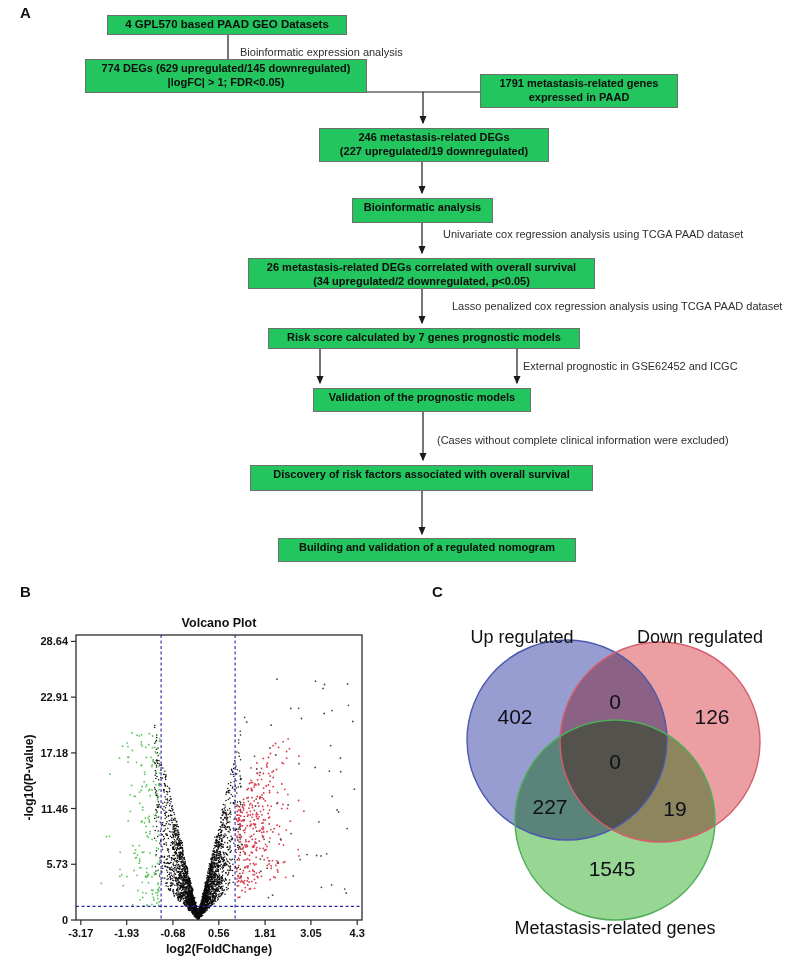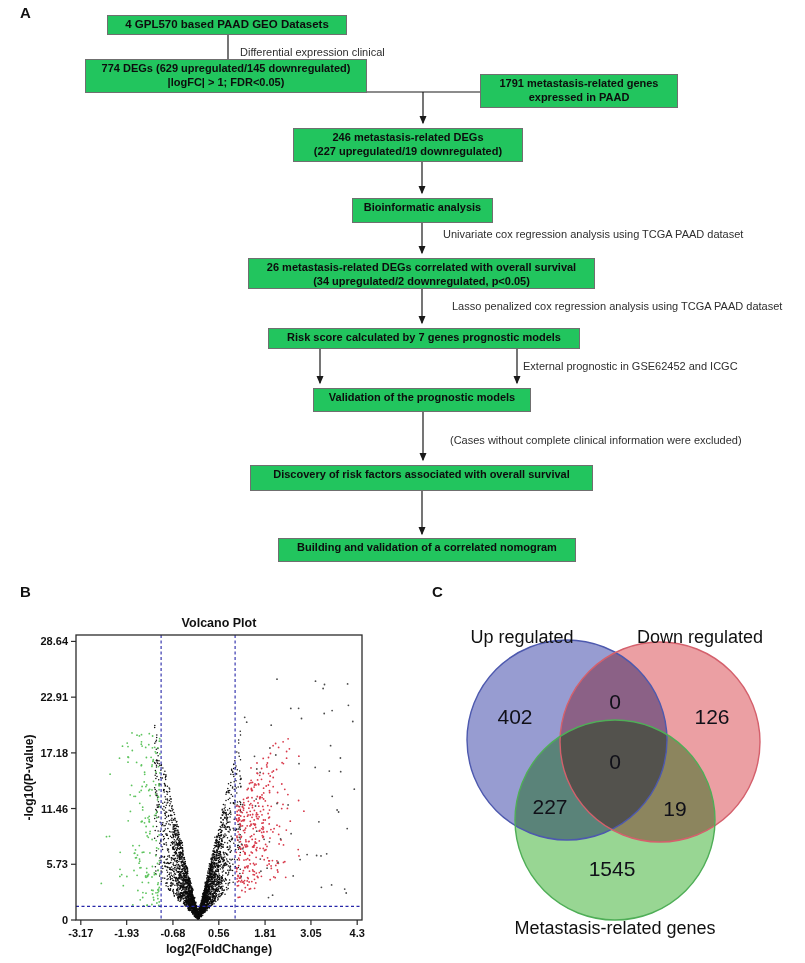--- a/index.html
+++ b/index.html
@@ -39,33 +39,33 @@
       <line x1="517" y1="349" x2="517" y2="383" marker-end="url(#arr)"></line>
       <line x1="423" y1="412" x2="423" y2="460" marker-end="url(#arr)"></line>
       <line x1="422" y1="491" x2="422" y2="534" marker-end="url(#arr)"></line>
     </g>
   </svg>
 
   <div class="fbox" style="left:107px;top:15px;width:240px;height:20px;font-size:11.5px">
     <span>4 GPL570 based PAAD GEO Datasets</span>
   </div>
 
-  <div class="elabel" style="left:240px;top:46px">Differential expression clinical</div>
+  <div class="elabel" style="left:240px;top:46px">Bioinformatic expression analysis</div>
 
   <div class="fbox" style="left:85px;top:59px;width:282px;height:34px">
     <span>774 DEGs (629 upregulated/145 downregulated)</span>
     <span>|logFC| &gt; 1; FDR&lt;0.05)</span>
   </div>
 
   <div class="fbox" style="left:480px;top:74px;width:198px;height:34px">
     <span>1791 metastasis-related genes</span>
     <span>expressed in PAAD</span>
   </div>
 
-  <div class="fbox" style="left:293px;top:128px;width:230px;height:34px">
+  <div class="fbox" style="left:319px;top:128px;width:230px;height:34px">
     <span>246 metastasis-related DEGs</span>
     <span>(227 upregulated/19 downregulated)</span>
   </div>
 
   <div class="fbox" style="left:352px;top:198px;width:141px;height:25px">
     <span>Bioinformatic analysis</span>
   </div>
 
   <div class="elabel" style="left:443px;top:228px">Univariate cox regression analysis using TCGA PAAD dataset</div>
 
@@ -79,28 +79,28 @@
   <div class="fbox" style="left:268px;top:328px;width:312px;height:21px">
     <span>Risk score calculated by 7 genes prognostic models</span>
   </div>
 
   <div class="elabel" style="left:523px;top:360px">External prognostic in GSE62452 and ICGC</div>
 
   <div class="fbox" style="left:313px;top:388px;width:218px;height:24px">
     <span>Validation of the prognostic models</span>
   </div>
 
-  <div class="elabel" style="left:450px;top:434px">(Cases without complete clinical information were excluded)</div>
+  <div class="elabel" style="left:437px;top:434px">(Cases without complete clinical information were excluded)</div>
 
   <div class="fbox" style="left:250px;top:465px;width:343px;height:26px">
     <span>Discovery of risk factors associated with overall survival</span>
   </div>
 
   <div class="fbox" style="left:278px;top:538px;width:298px;height:24px">
-    <span>Building and validation of a correlated nomogram</span>
+    <span>Building and validation of a regulated nomogram</span>
   </div>
 
   <div class="panel-label" style="left:20px;top:583px">B</div>
 
   <svg id="volcano-svg" class="abs" style="left:20px;top:612px" width="362" height="350">
       <defs>
         <clipPath id="pclip">
           <rect x="56" y="23" width="286" height="285"></rect>
         </clipPath>
       </defs>

